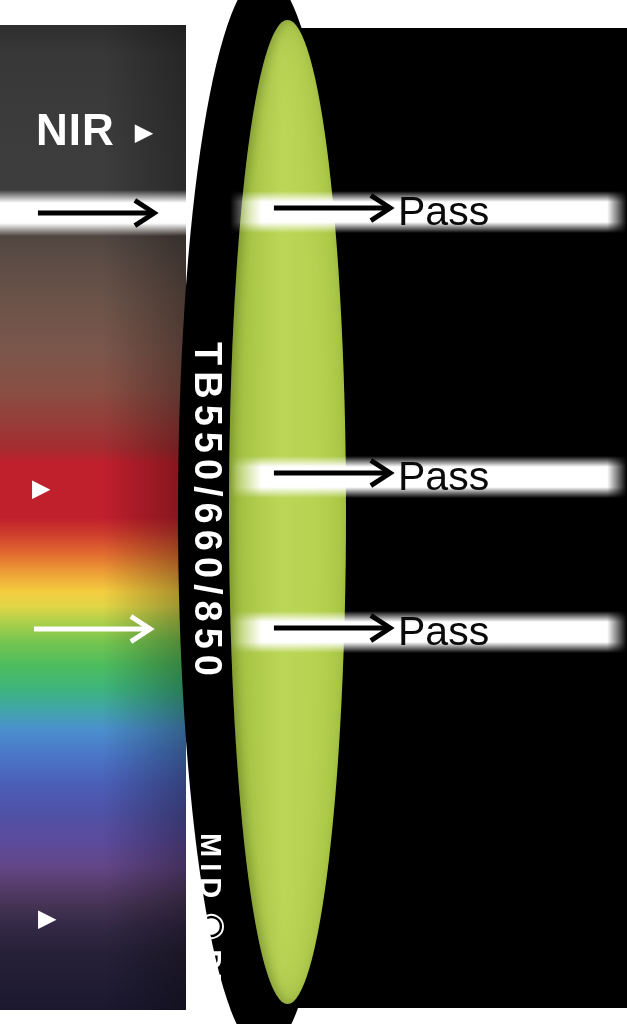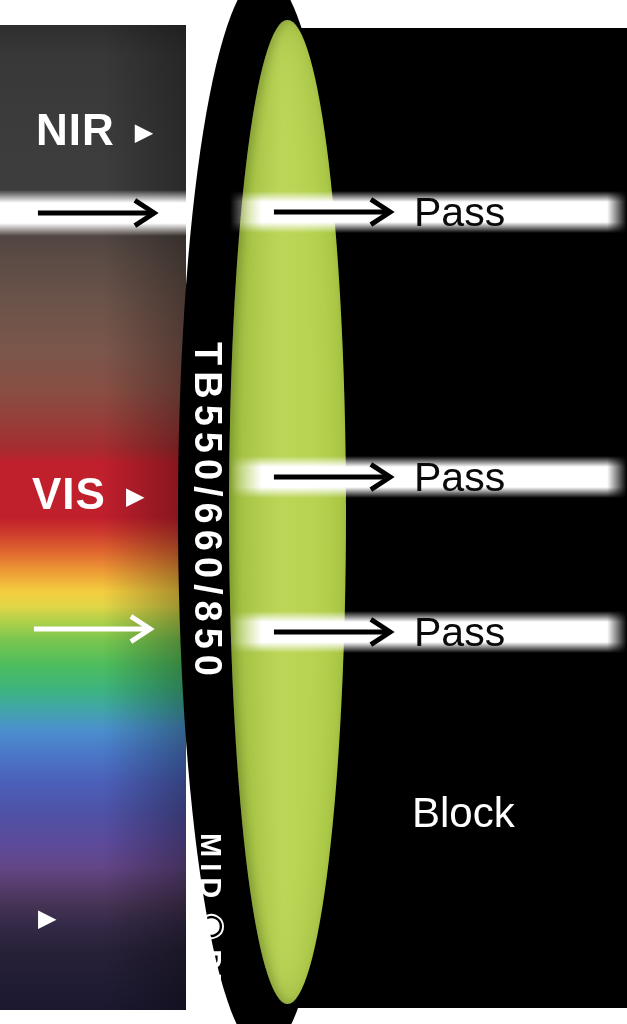--- a/index.html
+++ b/index.html
@@ -54,21 +54,21 @@
     writing-mode:vertical-rl;color:#fff;font-size:29px;font-weight:700;letter-spacing:6px;white-space:nowrap;
   }
   .brand .o-icon{font-size:33px;}
 
   
   .band{
     position:absolute;left:230px;width:397px;height:42px;z-index:6;
     background:linear-gradient(180deg,rgba(255,255,255,0) 0%,#fff 26%,#fff 74%,rgba(255,255,255,0) 100%);
     -webkit-mask-image:linear-gradient(90deg,transparent 0%,#000 8%,#000 95%,transparent 100%);
     mask-image:linear-gradient(90deg,transparent 0%,#000 8%,#000 95%,transparent 100%);
-    display:flex;align-items:center;padding-left:42px;gap:16px;box-sizing:border-box;
+    display:flex;padding-left:42px;box-sizing:border-box;
   }
   .band-1{top:191px;}
   .band-2{top:456px;}
   .band-3{top:611px;}
   .pass-label{font-size:41px;color:#0a0a0a;line-height:1;}
 
   .arrow{width:126px;height:34px;flex:0 0 auto;}
   .white-arrow{position:absolute;left:32px;top:612px;z-index:6;}
 
   
@@ -136,23 +136,21 @@
     <line x1="2" y1="17" x2="120" y2="17" stroke="#fff" stroke-width="5"></line>
     <polyline points="102,4 122,17 102,30" fill="none" stroke="#fff" stroke-width="5"></polyline>
   </svg>
 
   <div class="spec-label nir">
     <span>NIR</span>
     <span class="tri">▶</span>
   </div>
 
   <div class="spec-label vis">
-    <span>VIS</span>
     <span class="tri">▶</span>
   </div>
 
   <div class="spec-label uv">
     <span class="tri">▶</span>
   </div>
 
-  <div class="block-label">Block</div>
 
 </div>
 
 </body></html>

